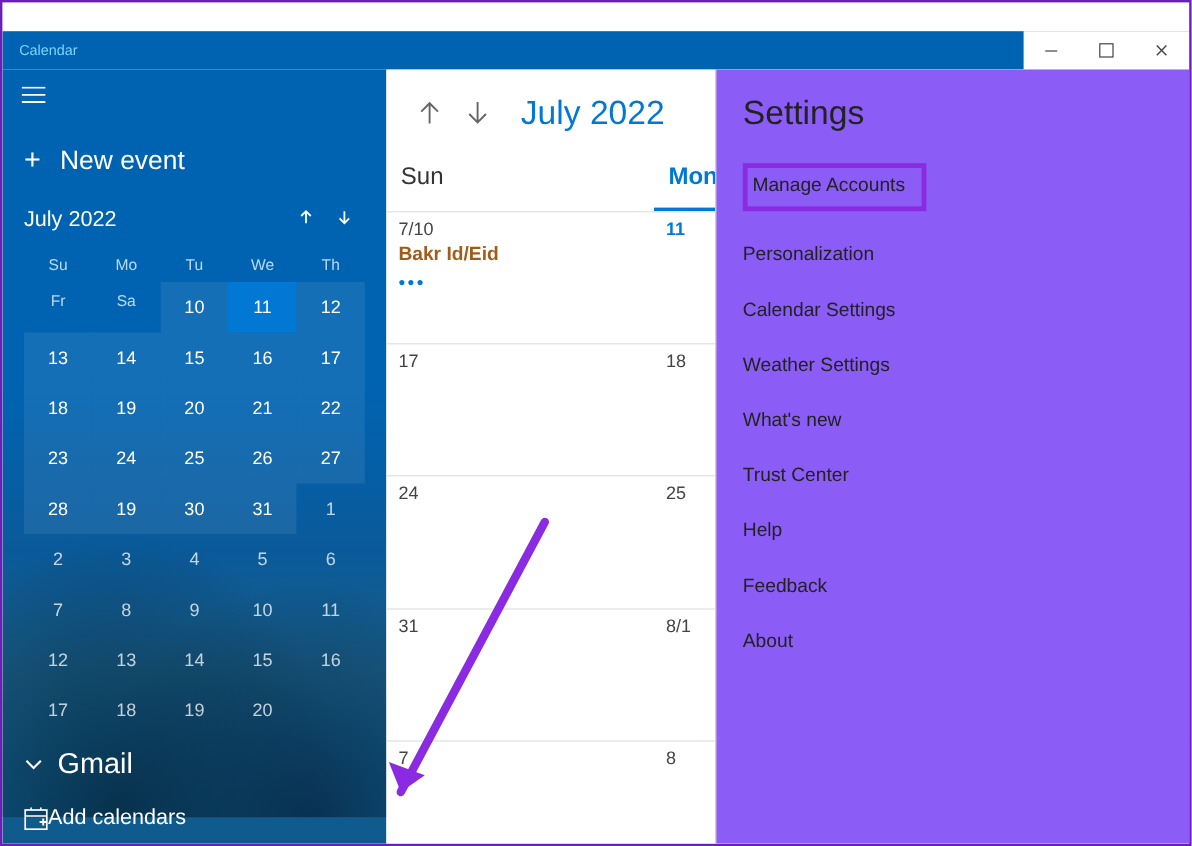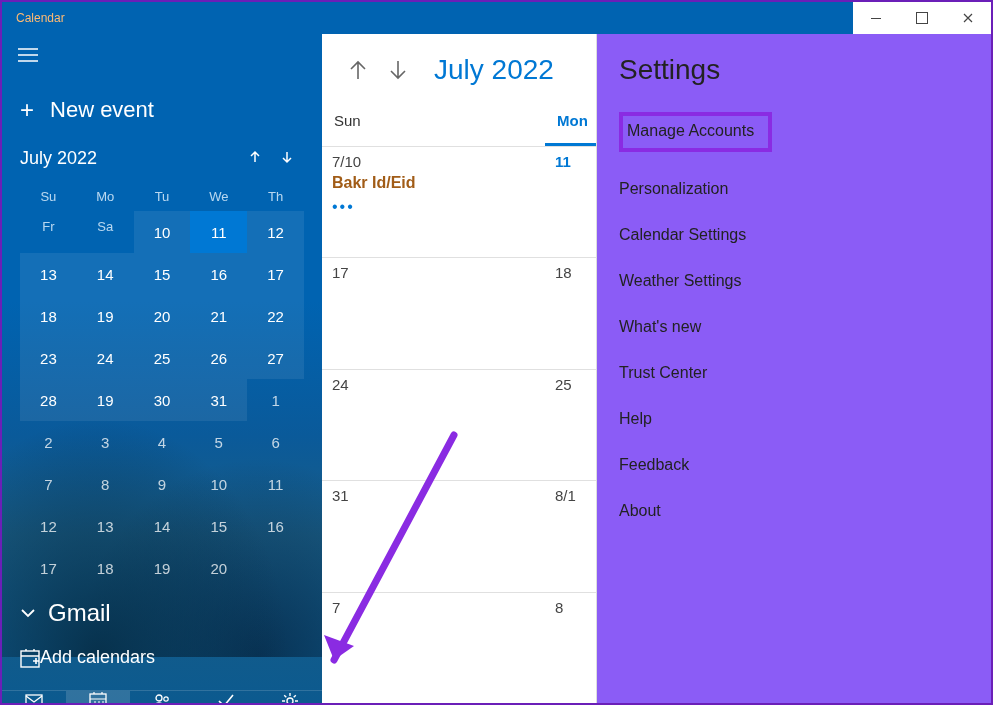--- a/index.html
+++ b/index.html
@@ -1,19 +1,19 @@
 <!DOCTYPE html>
 <html><head>
 <meta charset="utf-8">
 <style>
 * { box-sizing: border-box; margin: 0; padding: 0; font-family: "Segoe UI", sans-serif; }
 body { width: 993px; height: 705px; overflow: hidden; border: 2px solid #6b1fb8; position: relative; }
 
 
-.titlebar { height: 32px; display: flex; align-items: center; background: #0063b1; color: #fdba74; }
+.titlebar { height: 32px; display: flex; align-items: center; background: #0063b1; color: #7dd3fc; margin-top: 24px; }
 .titlebar .title { padding-left: 14px; font-size: 12px; flex: 1; }
 .titlebar .win-btns { display: flex; background: #fff; }
 .titlebar .win-btn { width: 46px; height: 32px; display: flex; align-items: center; justify-content: center; color: #444; }
 .titlebar .win-btn.min::before { content:""; width:10px; height:1px; background:#444; }
 .titlebar .win-btn.max::before { content:""; width:10px; height:10px; border:1px solid #444; }
 .titlebar .win-btn.close svg { width:10px; height:10px; }
 
 
 .app { display:flex; height: calc(100% - 32px); }
 
@@ -52,21 +52,21 @@
 .bottom-icons .gear { margin-left:auto; }
 
 
 .main { flex:1; background:#fff; display:flex; flex-direction:column; position:relative;}
 .main-head { display:flex; align-items:center; gap:12px; padding: 20px 22px 18px; }
 .main-head .arrow-lg { width:28px; height:28px; display:flex; align-items:center; justify-content:center; color:#666;}
 .main-head .arrow-lg svg { width:22px; height:22px; }
 .main-head .title { color:#0078d4; font-size:28px; font-weight:400; margin-left:10px;}
 
 .cal-hdr { display:grid; grid-template-columns:repeat(3,1fr); padding:0 0 0 0; }
-.cal-hdr .dh { color:#333; font-size:15px; padding:8px 12px 14px; }
+.cal-hdr .dh { color:#333; font-size:20px; padding:8px 12px 14px; }
 .cal-hdr .dh.today { color:#0078d4; font-weight:600; border-bottom:3px solid #0078d4; margin-right:6px;}
 
 .cal-grid { flex:1; display:grid; grid-template-columns:repeat(3,1fr); grid-auto-rows: 1fr; }
 .cell { border-top:1px solid #e0e0e0; padding:6px 10px; position:relative; font-size:15px; color:#333; overflow:hidden;}
 .cell .num { font-size:15px; color:#444; }
 .cell.today .num { color:#0078d4; font-weight:600; }
 .cell .ev { font-size:16px; font-weight:600; margin-top:4px; overflow:hidden; text-overflow:ellipsis; white-space:nowrap;}
 .cell .ev.orange { color:#a15c17; }
 .cell .ev.red { color:#c72c2c; }
 .cell .dots { color:#0078d4; letter-spacing:2px; font-size:16px; margin-top:6px;}

